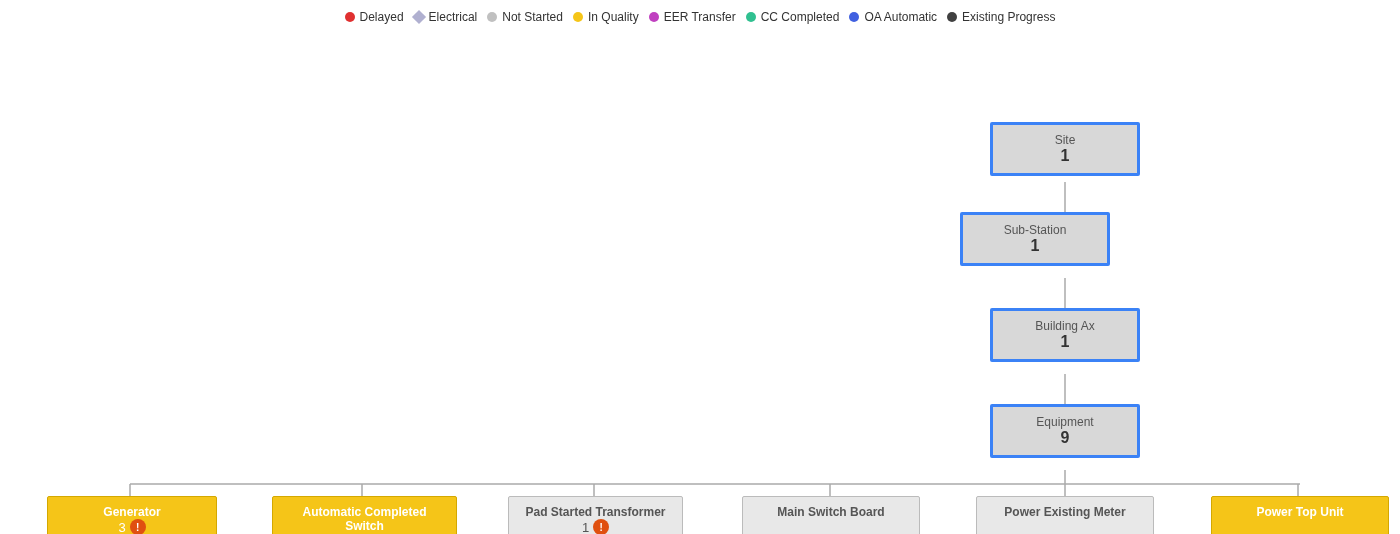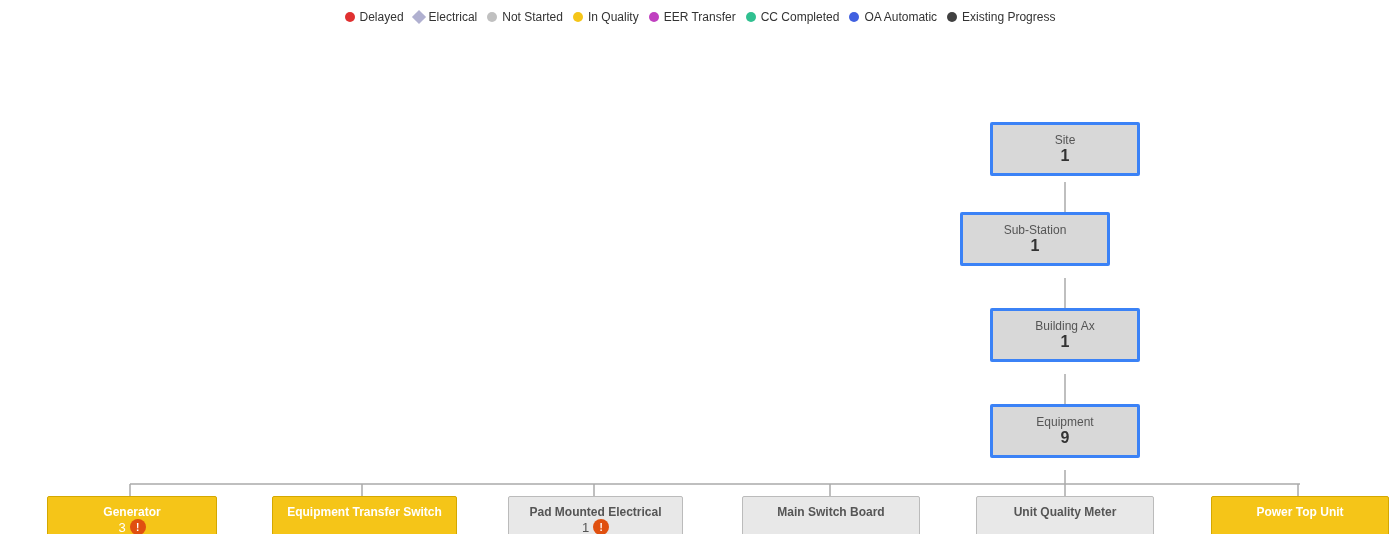--- a/index.html
+++ b/index.html
@@ -210,38 +210,38 @@
   </div>
 
   <div class="equip-box equip-yellow" style="left:47px; top:462px; width:170px;">
     <div class="equip-title">Generator</div>
     <div class="equip-count">
       3 <span class="warn-icon">!</span>
     </div>
   </div>
 
   <div class="equip-box equip-yellow" style="left:272px; top:462px; width:185px;">
-    <div class="equip-title">Equipment Transfer Switch</div>
+    <div class="equip-title">Automatic Completed Switch</div>
     <div class="equip-count">&nbsp;</div>
   </div>
 
   <div class="equip-box equip-gray" style="left:508px; top:462px; width:175px;">
-    <div class="equip-title">Pad Mounted Electrical</div>
+    <div class="equip-title">Pad Started Transformer</div>
     <div class="equip-count">
       1 <span class="warn-icon">!</span>
     </div>
   </div>
 
   <div class="equip-box equip-gray" style="left:742px; top:462px; width:178px;">
     <div class="equip-title">Main Switch Board</div>
     <div class="equip-count">&nbsp;</div>
   </div>
 
   <div class="equip-box equip-gray" style="left:976px; top:462px; width:178px;">
-    <div class="equip-title">Unit Quality Meter</div>
+    <div class="equip-title">Power Existing Meter</div>
     <div class="equip-count">&nbsp;</div>
   </div>
 
   <div class="equip-box equip-yellow" style="left:1211px; top:462px; width:178px;">
     <div class="equip-title">Power Top Unit</div>
     <div class="equip-count">&nbsp;</div>
   </div>
 
 </div>
 

